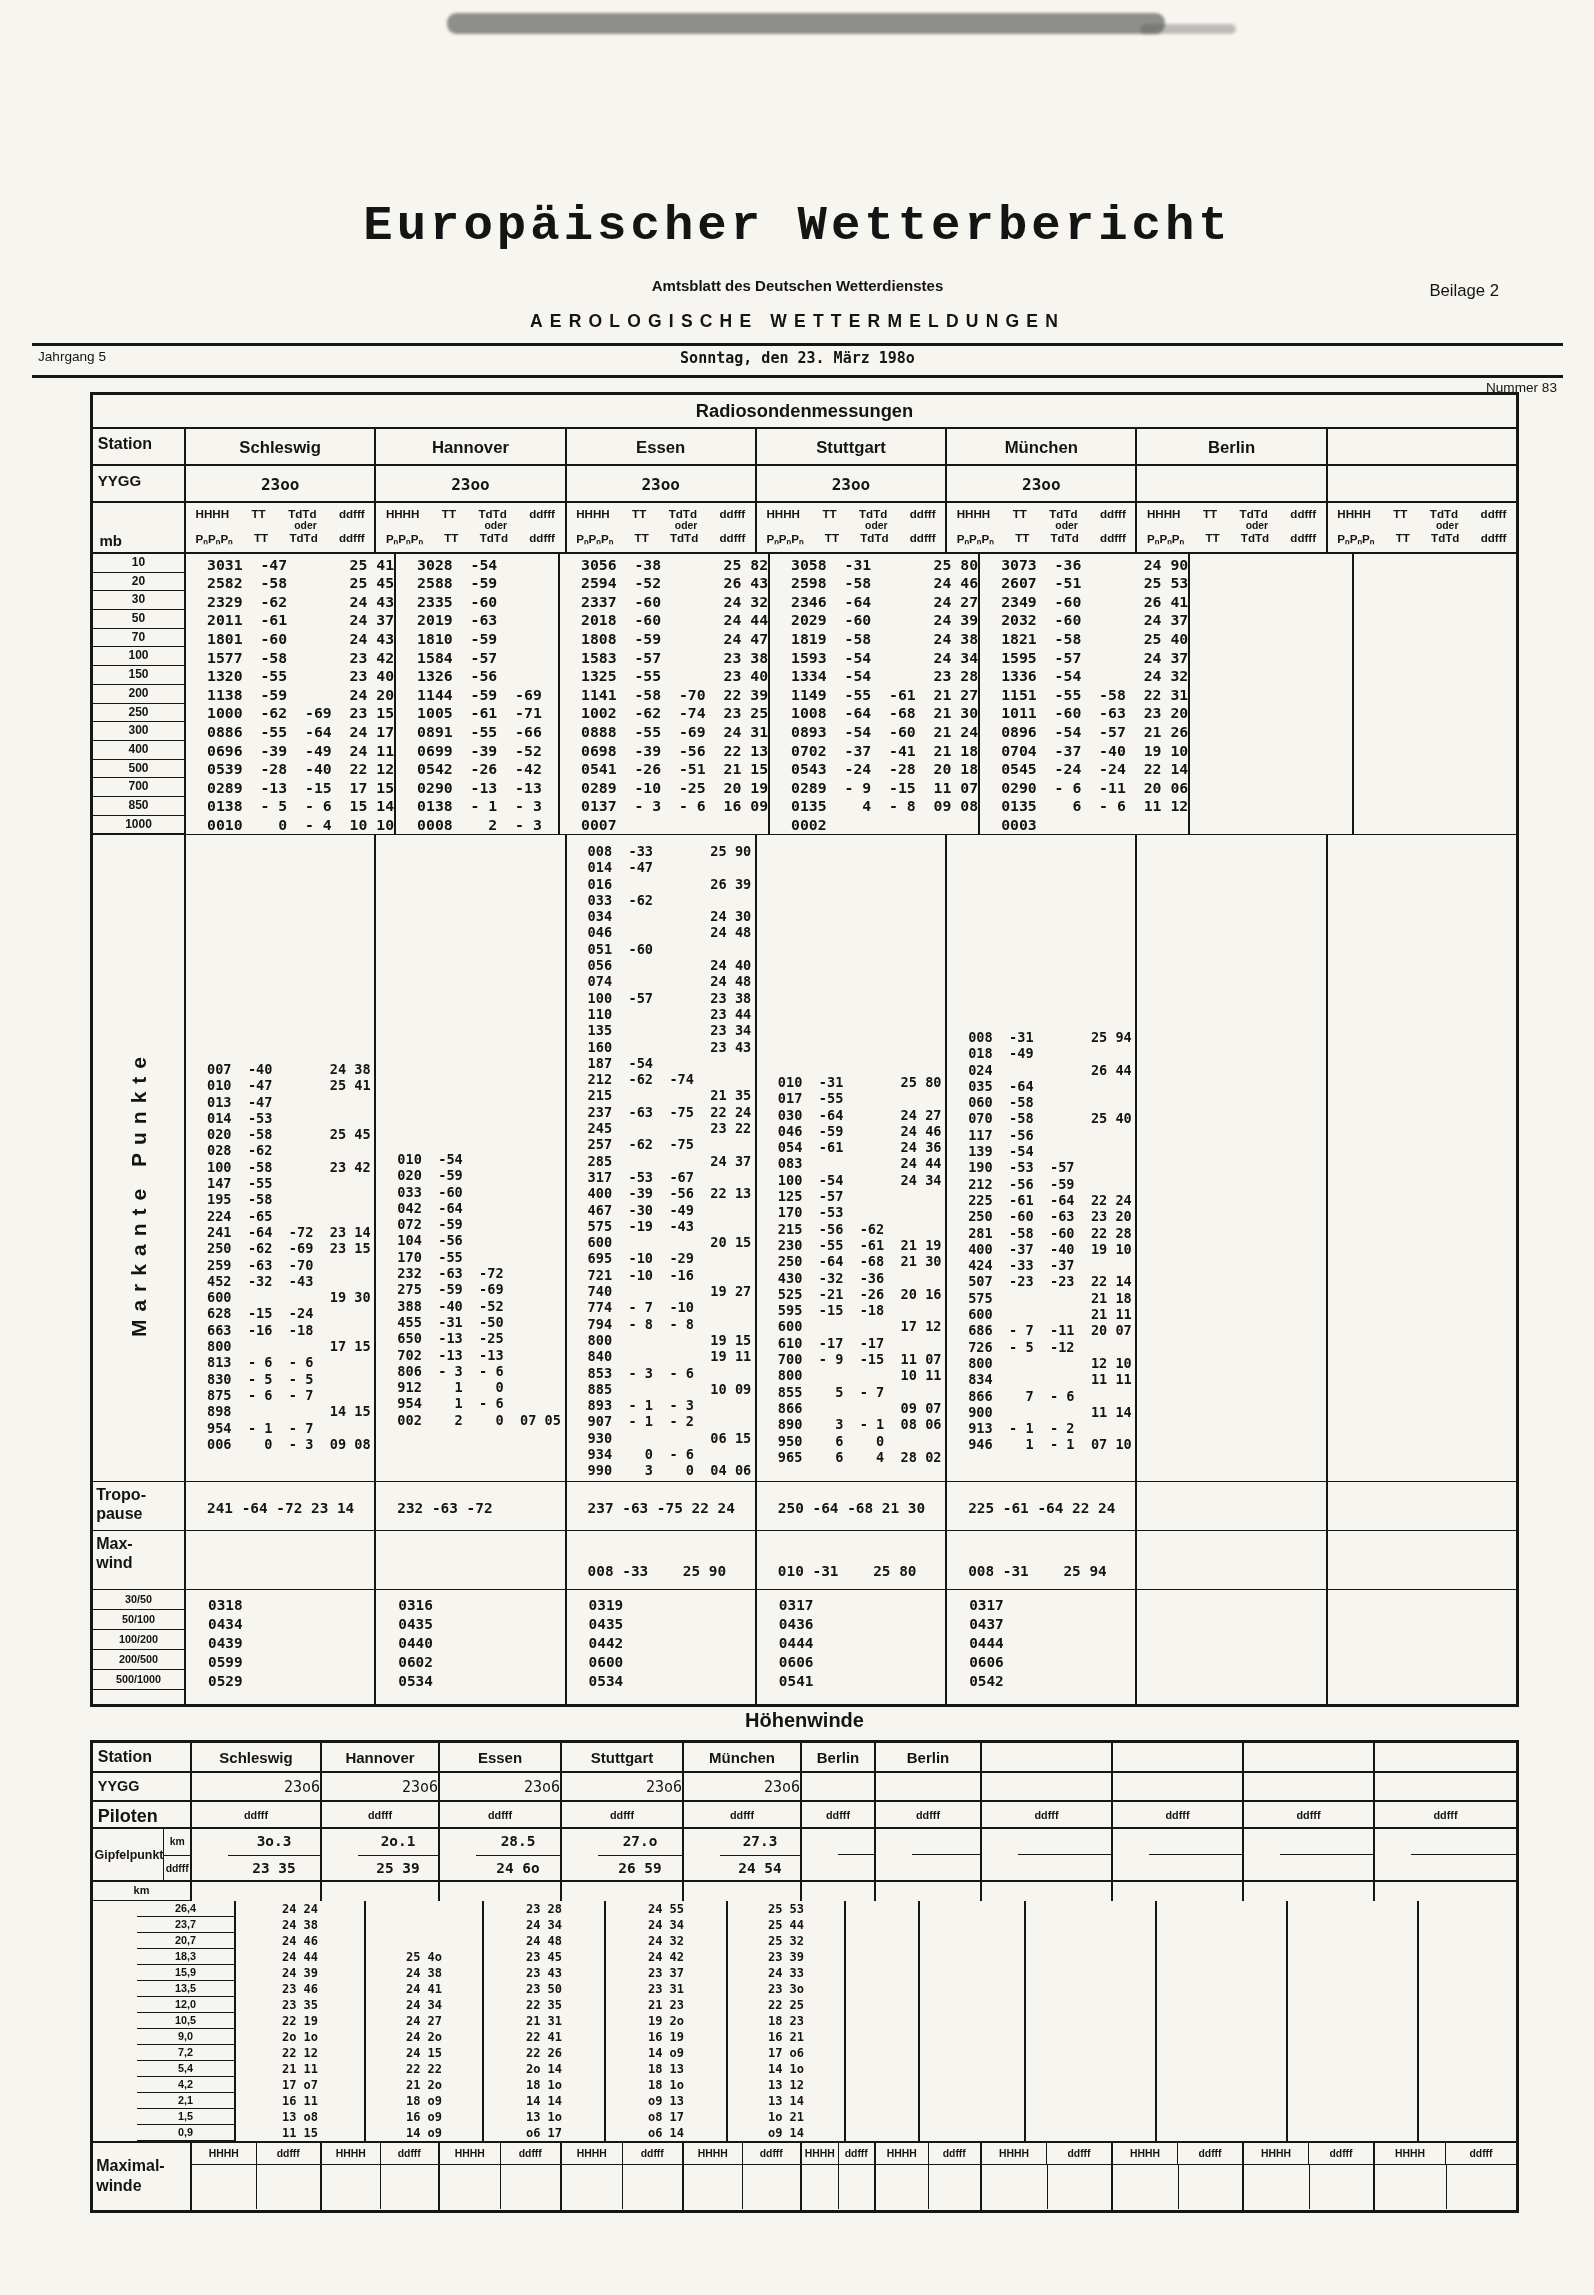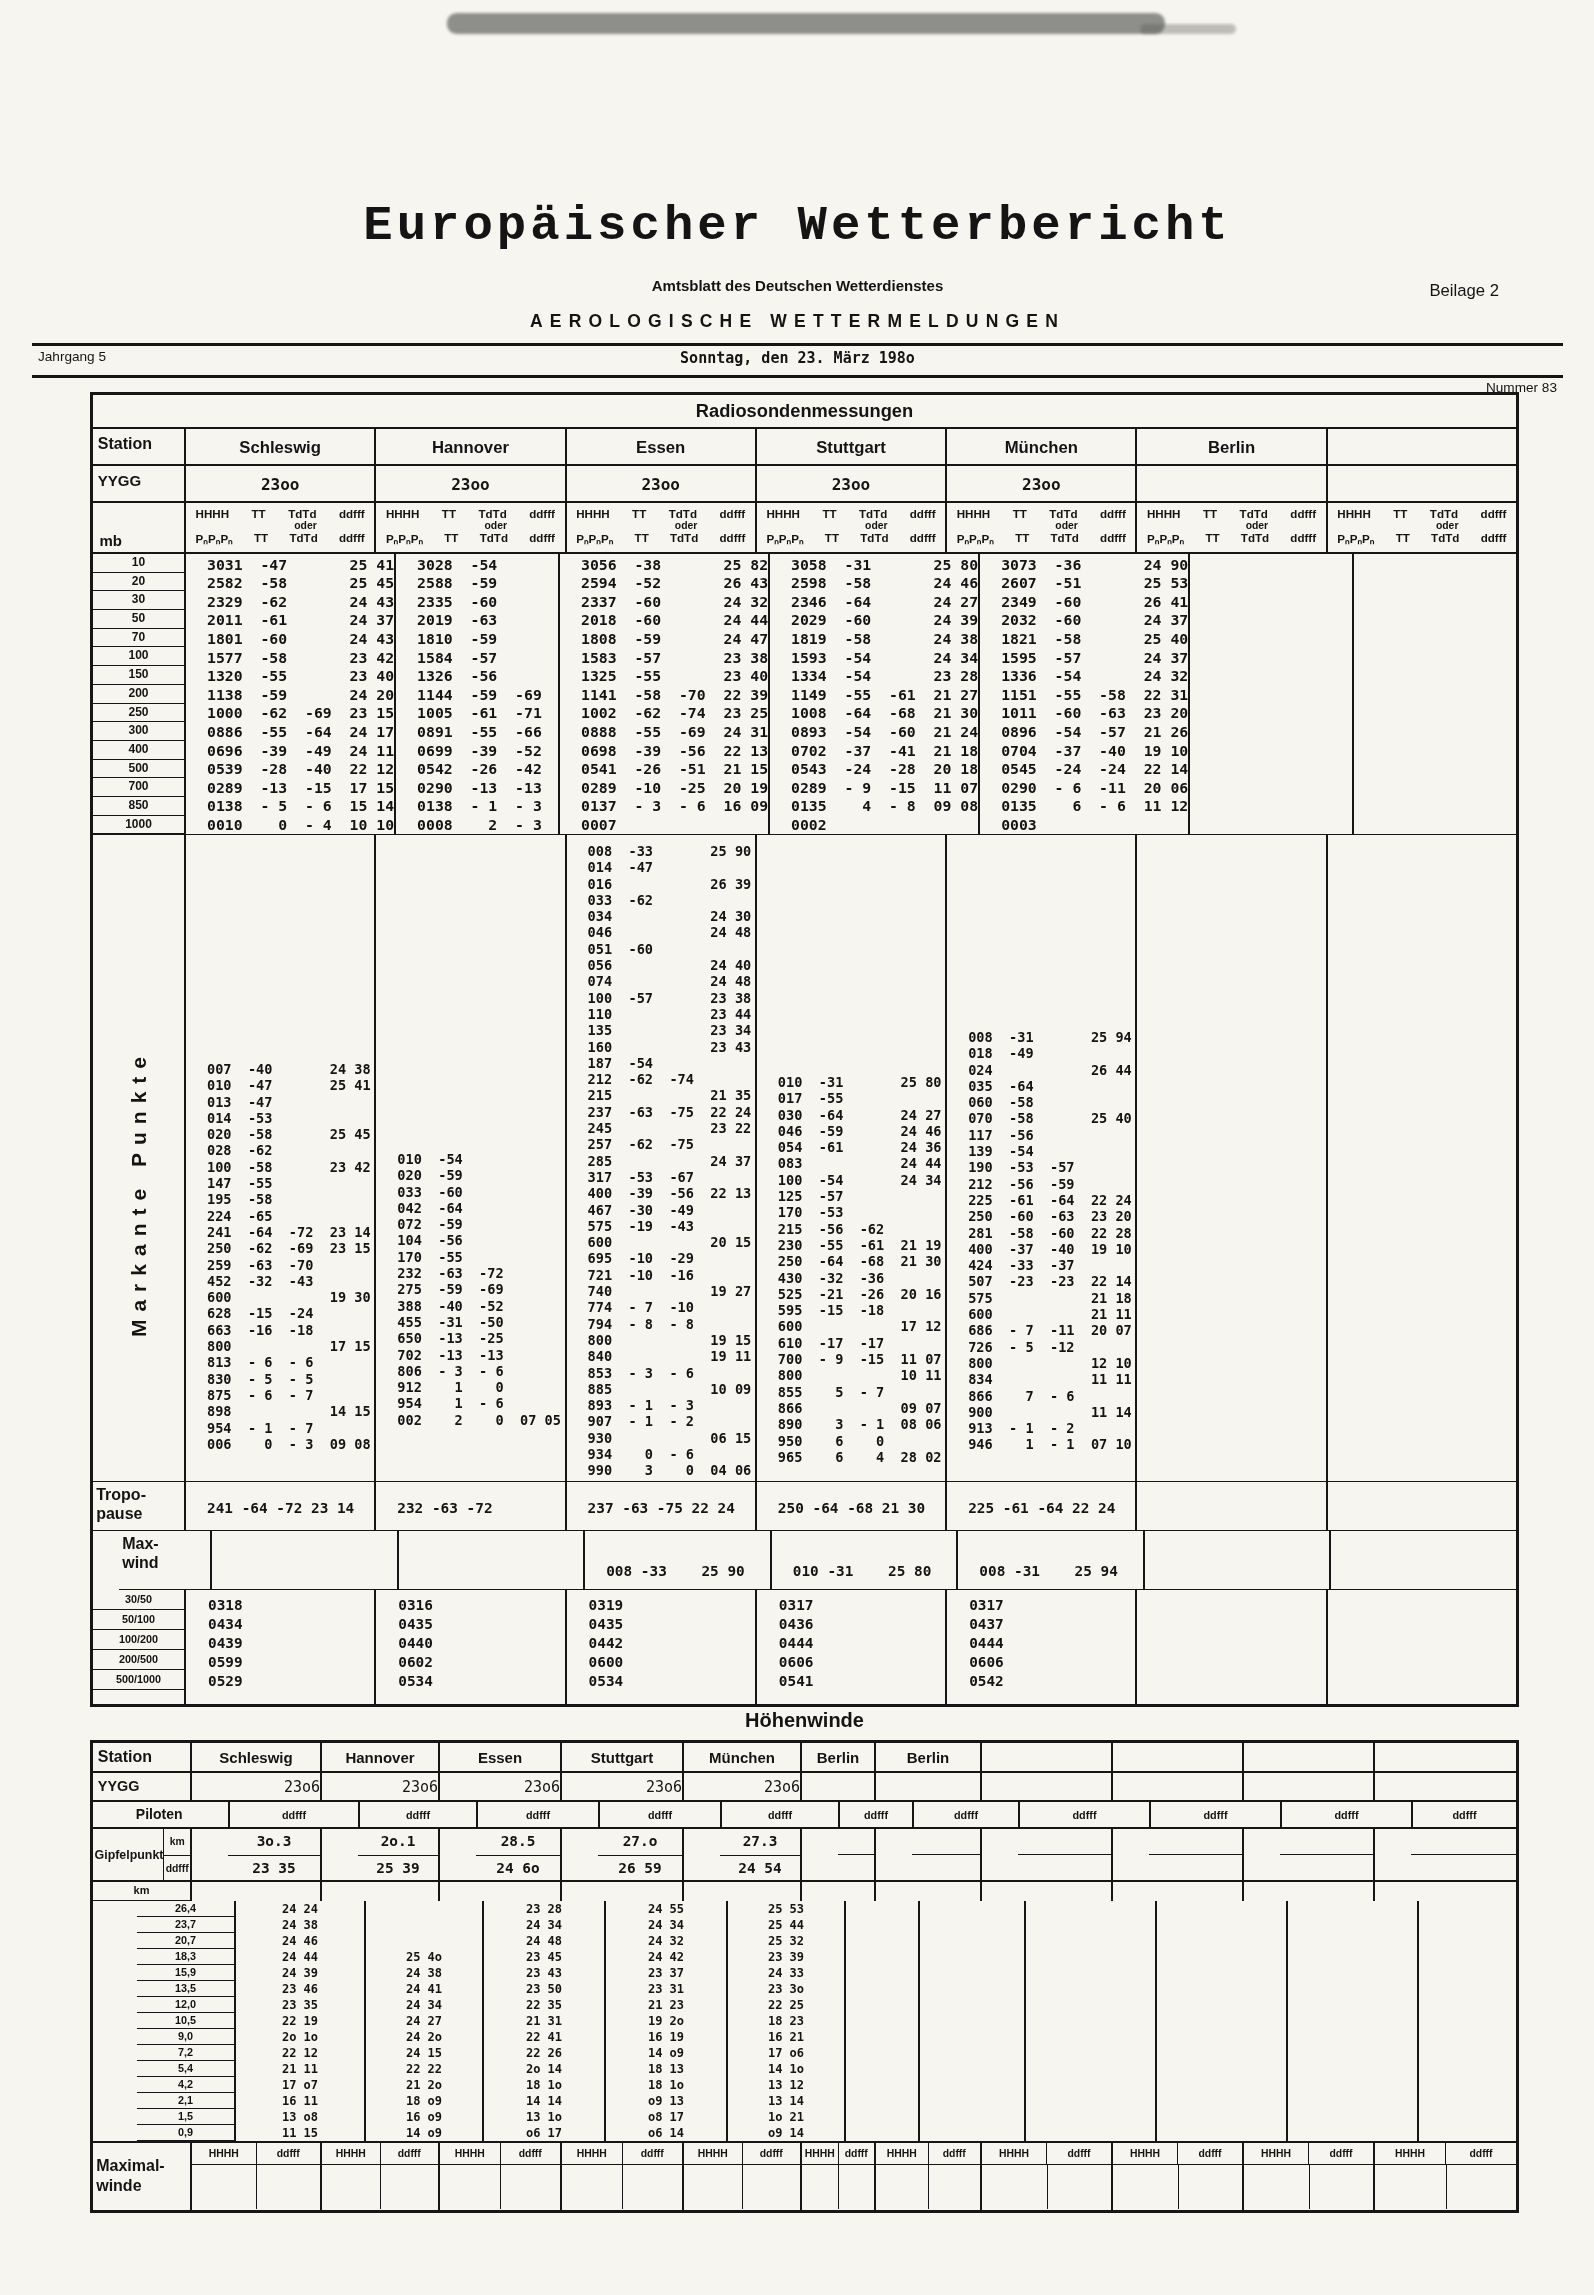--- a/index.html
+++ b/index.html
@@ -39,40 +39,40 @@
   .main-region{height:281px;}
   .mbrow{height:18.7px;border-bottom:1.6px solid #161616;text-align:center;font-weight:bold;font-size:12px;line-height:17.5px;box-sizing:border-box;}
   pre.blk{margin:0;padding:1.6px 0 0 21px;font-family:"DejaVu Sans Mono",monospace;font-weight:bold;font-size:14.8px;line-height:18.6px;}
   .mark-region{height:647px;}
   .vlabel{position:absolute;left:0;top:167px;width:100%;height:383px;display:flex;align-items:center;justify-content:center;}
   .vlabel span{writing-mode:vertical-rl;transform:rotate(180deg);font-weight:bold;font-size:21px;letter-spacing:8px;white-space:nowrap;}
   pre.mk{margin:0;padding-left:21px;font-family:"DejaVu Sans Mono",monospace;font-weight:bold;font-size:13.6px;line-height:16.3px;}
   .p0{padding-top:226px;} .p1{padding-top:316px;} .p2{padding-top:8px;} .p3{padding-top:239px;} .p4{padding-top:194px;}
   .trow{height:49px;} .trow .rlc, .maxr .rlc{font-weight:bold;font-size:16px;line-height:19px;padding:3.2px 0 0 3.2px;}
   .tval{position:absolute;left:21px;top:17.5px;font-size:14.4px;}
-  .maxr{height:59px;margin-left:26px;}
+  .maxr{height:59px;}
   .mval{position:absolute;left:21px;top:32px;font-size:14.4px;}
   .layers-region{height:100px;}
   .lrow{height:20px;border-bottom:1.6px solid #161616;text-align:center;font-weight:bold;font-size:10.8px;line-height:18.3px;box-sizing:border-box;}
   pre.ly{margin:0;padding:6.4px 0 0 22px;font-family:"DejaVu Sans Mono",monospace;font-weight:bold;font-size:14.4px;line-height:19px;}
   .botstrip{height:14.4px;}
 
   
   .hw-title{position:absolute;top:1709px;left:90px;width:1429px;text-align:center;font-weight:bold;font-size:20px;}
   .htable{position:absolute;left:90px;top:1740px;width:1429px;border:3.2px solid #161616;box-sizing:border-box;background:#f7f5ef;}
   .hrow{display:flex;box-sizing:border-box;}
   .hlc{flex:0 0 97px;box-sizing:border-box;position:relative;}
   .hc{border-left:2.4px solid #161616;box-sizing:border-box;position:relative;}
   .c0{flex:0 0 130px;} .c1{flex:0 0 118px;} .c2{flex:0 0 122px;} .c3{flex:0 0 122px;} .c4{flex:0 0 118px;}
   .c5{flex:0 0 74px;} .c6{flex:0 0 106px;} .c7{flex:0 0 131px;} .c8{flex:0 0 131px;} .c9{flex:0 0 131px;} .c10{flex:1 1 0;}
   .hshdr{height:30px;} .hshdr .hlc{font-weight:bold;font-size:16px;padding:4.8px 0 0 4.8px;}
   .hshdr .hc{text-align:center;font-weight:bold;font-size:15px;line-height:30px;}
   .hyygg{height:29px;} .hyygg .hlc{font-weight:bold;font-size:14.4px;padding:4.8px 0 0 4.8px;}
   .hyygg .hc{text-align:right;font-family:"DejaVu Sans Mono",monospace;font-weight:normal;font-size:15px;line-height:29px;}
-  .hpil{height:27px;} .hpil .hlc{font-weight:bold;font-size:14px;padding:4px 0 0 4.8px;margin-left:38px;}
+  .hpil{height:27px;} .hpil .hlc{font-weight:bold;font-size:18px;padding:4px 0 0 4.8px;}
   .hpil .hc{text-align:center;font-weight:bold;font-size:10.8px;line-height:27px;}
   .gip{height:53px;}
   .gipl{display:flex;}
   .gipname{flex:0 0 61px;font-weight:bold;font-size:12.4px;display:flex;align-items:center;padding-left:1.6px;}
   .gipsub{flex:1;border-left:1.6px solid #161616;display:flex;flex-direction:column;}
   .gs{flex:1;text-align:center;font-weight:bold;font-size:10.4px;line-height:25.5px;}
   .gs.top{border-bottom:1.6px solid #161616;}
   .gcell{display:flex;flex-direction:column;padding-left:36px;}
   .gv{flex:1;text-align:center;font-family:"DejaVu Sans Mono",monospace;font-weight:bold;font-size:14.4px;line-height:25.5px;}
   .gv.top{border-bottom:1.6px solid #161616;}

